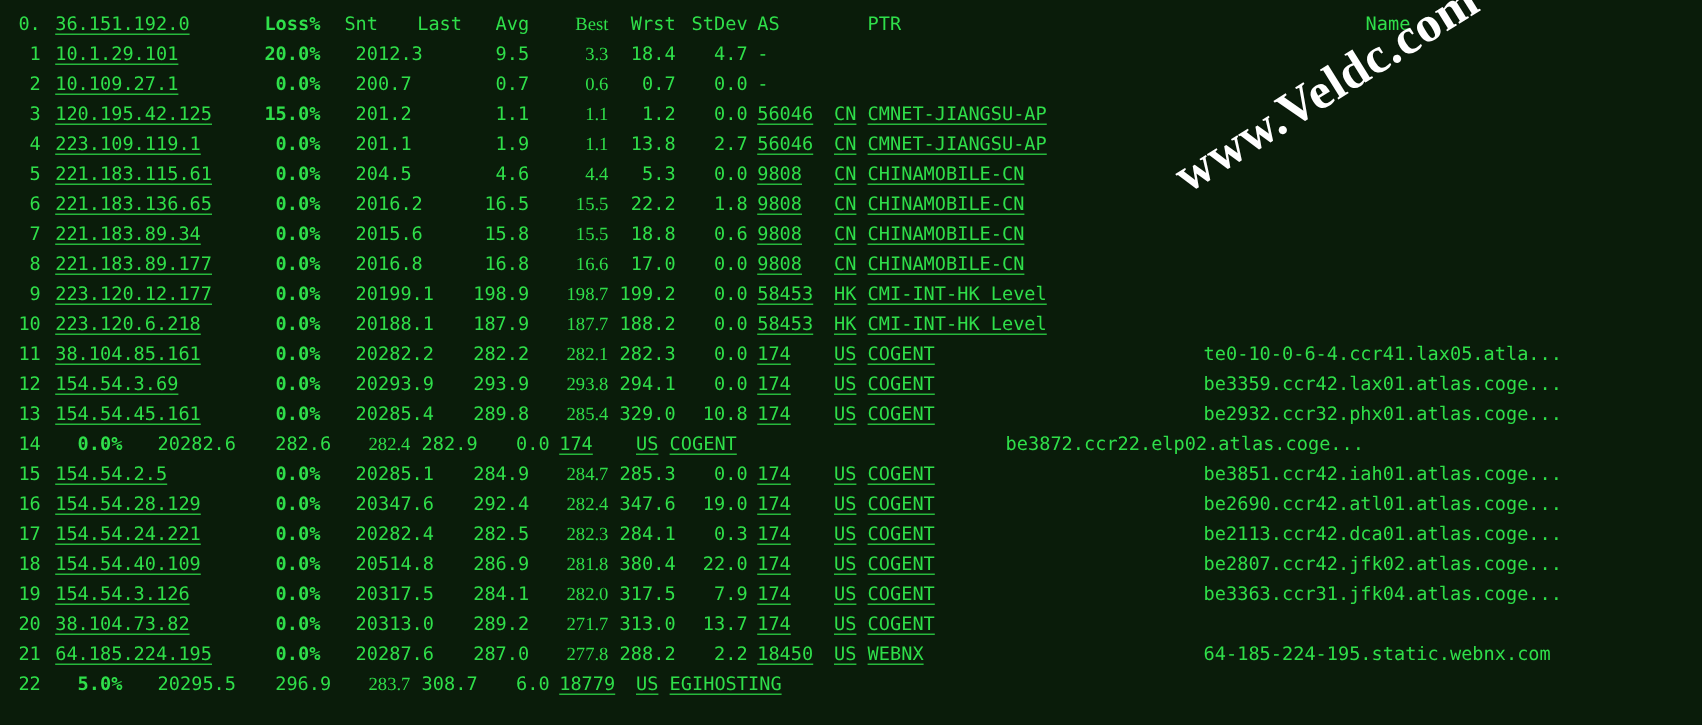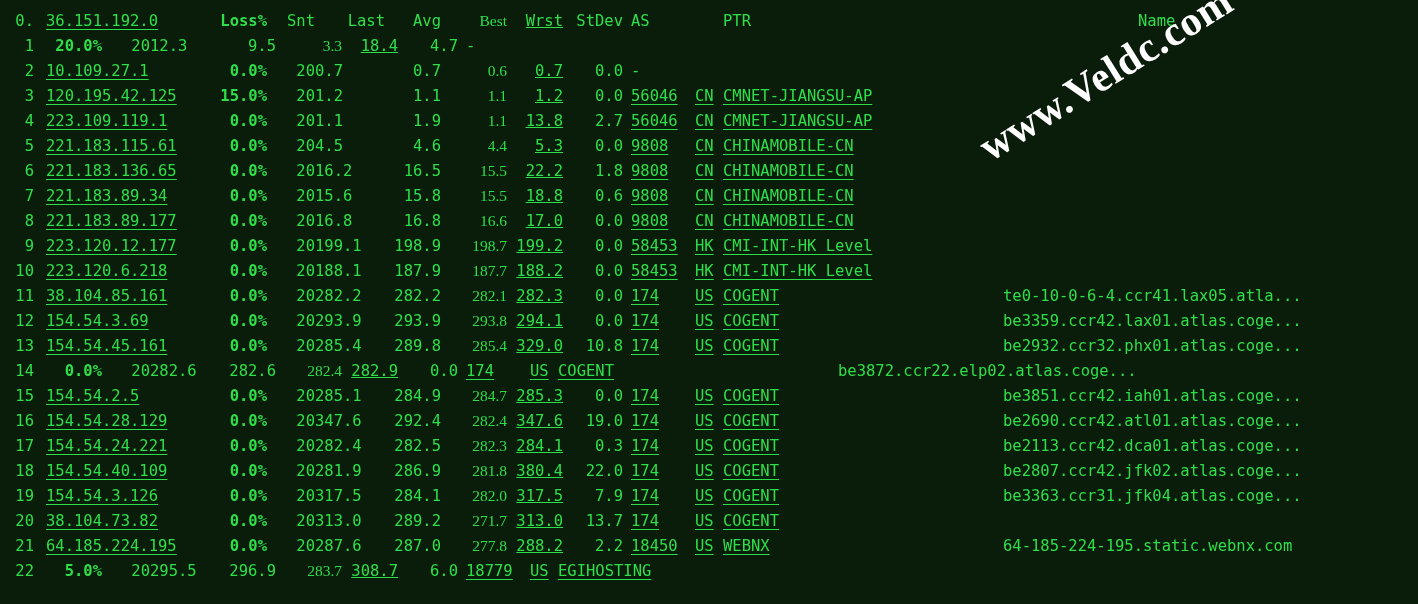--- a/index.html
+++ b/index.html
@@ -27,21 +27,21 @@
   }
   .cell { display: inline-block; }
   .c-hop   { width: 30px;  text-align: right; padding-right: 0; margin-left: 4px;}
   .c-gap1  { width: 12px; }
   .c-ip    { width: 165px; text-align: left; }
   .c-loss  { width: 56px;  text-align: right; font-weight: bold; }
   .c-snt   { width: 48px;  text-align: right; }
   .c-last  { width: 70px;  text-align: left; }
   .c-avg   { width: 56px;  text-align: right; }
   .c-best  { width: 66px;  text-align: right; font-family: Liberation Serif, serif; }
-  .c-wrst  { width: 56px;  text-align: right; text-decoration: underline; }
+  .c-wrst  { width: 56px;  text-align: right; }
   .c-stdev { width: 60px;  text-align: right; }
   .c-gap2  { width: 8px; }
   .c-as    { width: 64px;  text-align: left; }
   .c-cc    { width: 28px;  text-align: left; }
   .c-name  { width: 280px; text-align: left; }
   .c-ptr   { flex: 1;      text-align: left; }
 
   .header .c-loss,
   .header .c-snt,
   .header .c-last,
@@ -89,20 +89,21 @@
     <span class="cell c-as">AS</span>
     <span class="cell c-cc"></span>
     <span class="cell c-ptr">PTR</span>
     <span class="cell c-name">Name</span>
   </div>
 
   <div id="rows">
       <div class="row">
         <span class="cell c-hop">1</span>
         <span class="cell c-gap1"></span>
+        <span class="cell c-ip ul">10.1.29.101</span>
         <span class="cell c-loss">20.0%</span>
         <span class="cell c-snt">20</span>
         <span class="cell c-last">12.3</span>
         <span class="cell c-avg">9.5</span>
         <span class="cell c-best">3.3</span>
         <span class="cell c-wrst">18.4</span>
         <span class="cell c-stdev">4.7</span>
         <span class="cell c-gap2"></span>
         <span class="cell c-as">-</span>
         <span class="cell c-cc"></span>
@@ -379,21 +380,21 @@
         <span class="cell c-cc ul">US</span>
         <span class="cell c-name ul">COGENT</span>
         <span class="cell c-ptr">be2113.ccr42.dca01.atlas.coge...</span>
       </div>
       <div class="row">
         <span class="cell c-hop">18</span>
         <span class="cell c-gap1"></span>
         <span class="cell c-ip ul">154.54.40.109</span>
         <span class="cell c-loss">0.0%</span>
         <span class="cell c-snt">20</span>
-        <span class="cell c-last">281.9</span>
+        <span class="cell c-last">514.8</span>
         <span class="cell c-avg">286.9</span>
         <span class="cell c-best">281.8</span>
         <span class="cell c-wrst">380.4</span>
         <span class="cell c-stdev">22.0</span>
         <span class="cell c-gap2"></span>
         <span class="cell c-as ul">174</span>
         <span class="cell c-cc ul">US</span>
         <span class="cell c-name ul">COGENT</span>
         <span class="cell c-ptr">be2807.ccr42.jfk02.atlas.coge...</span>
       </div>

